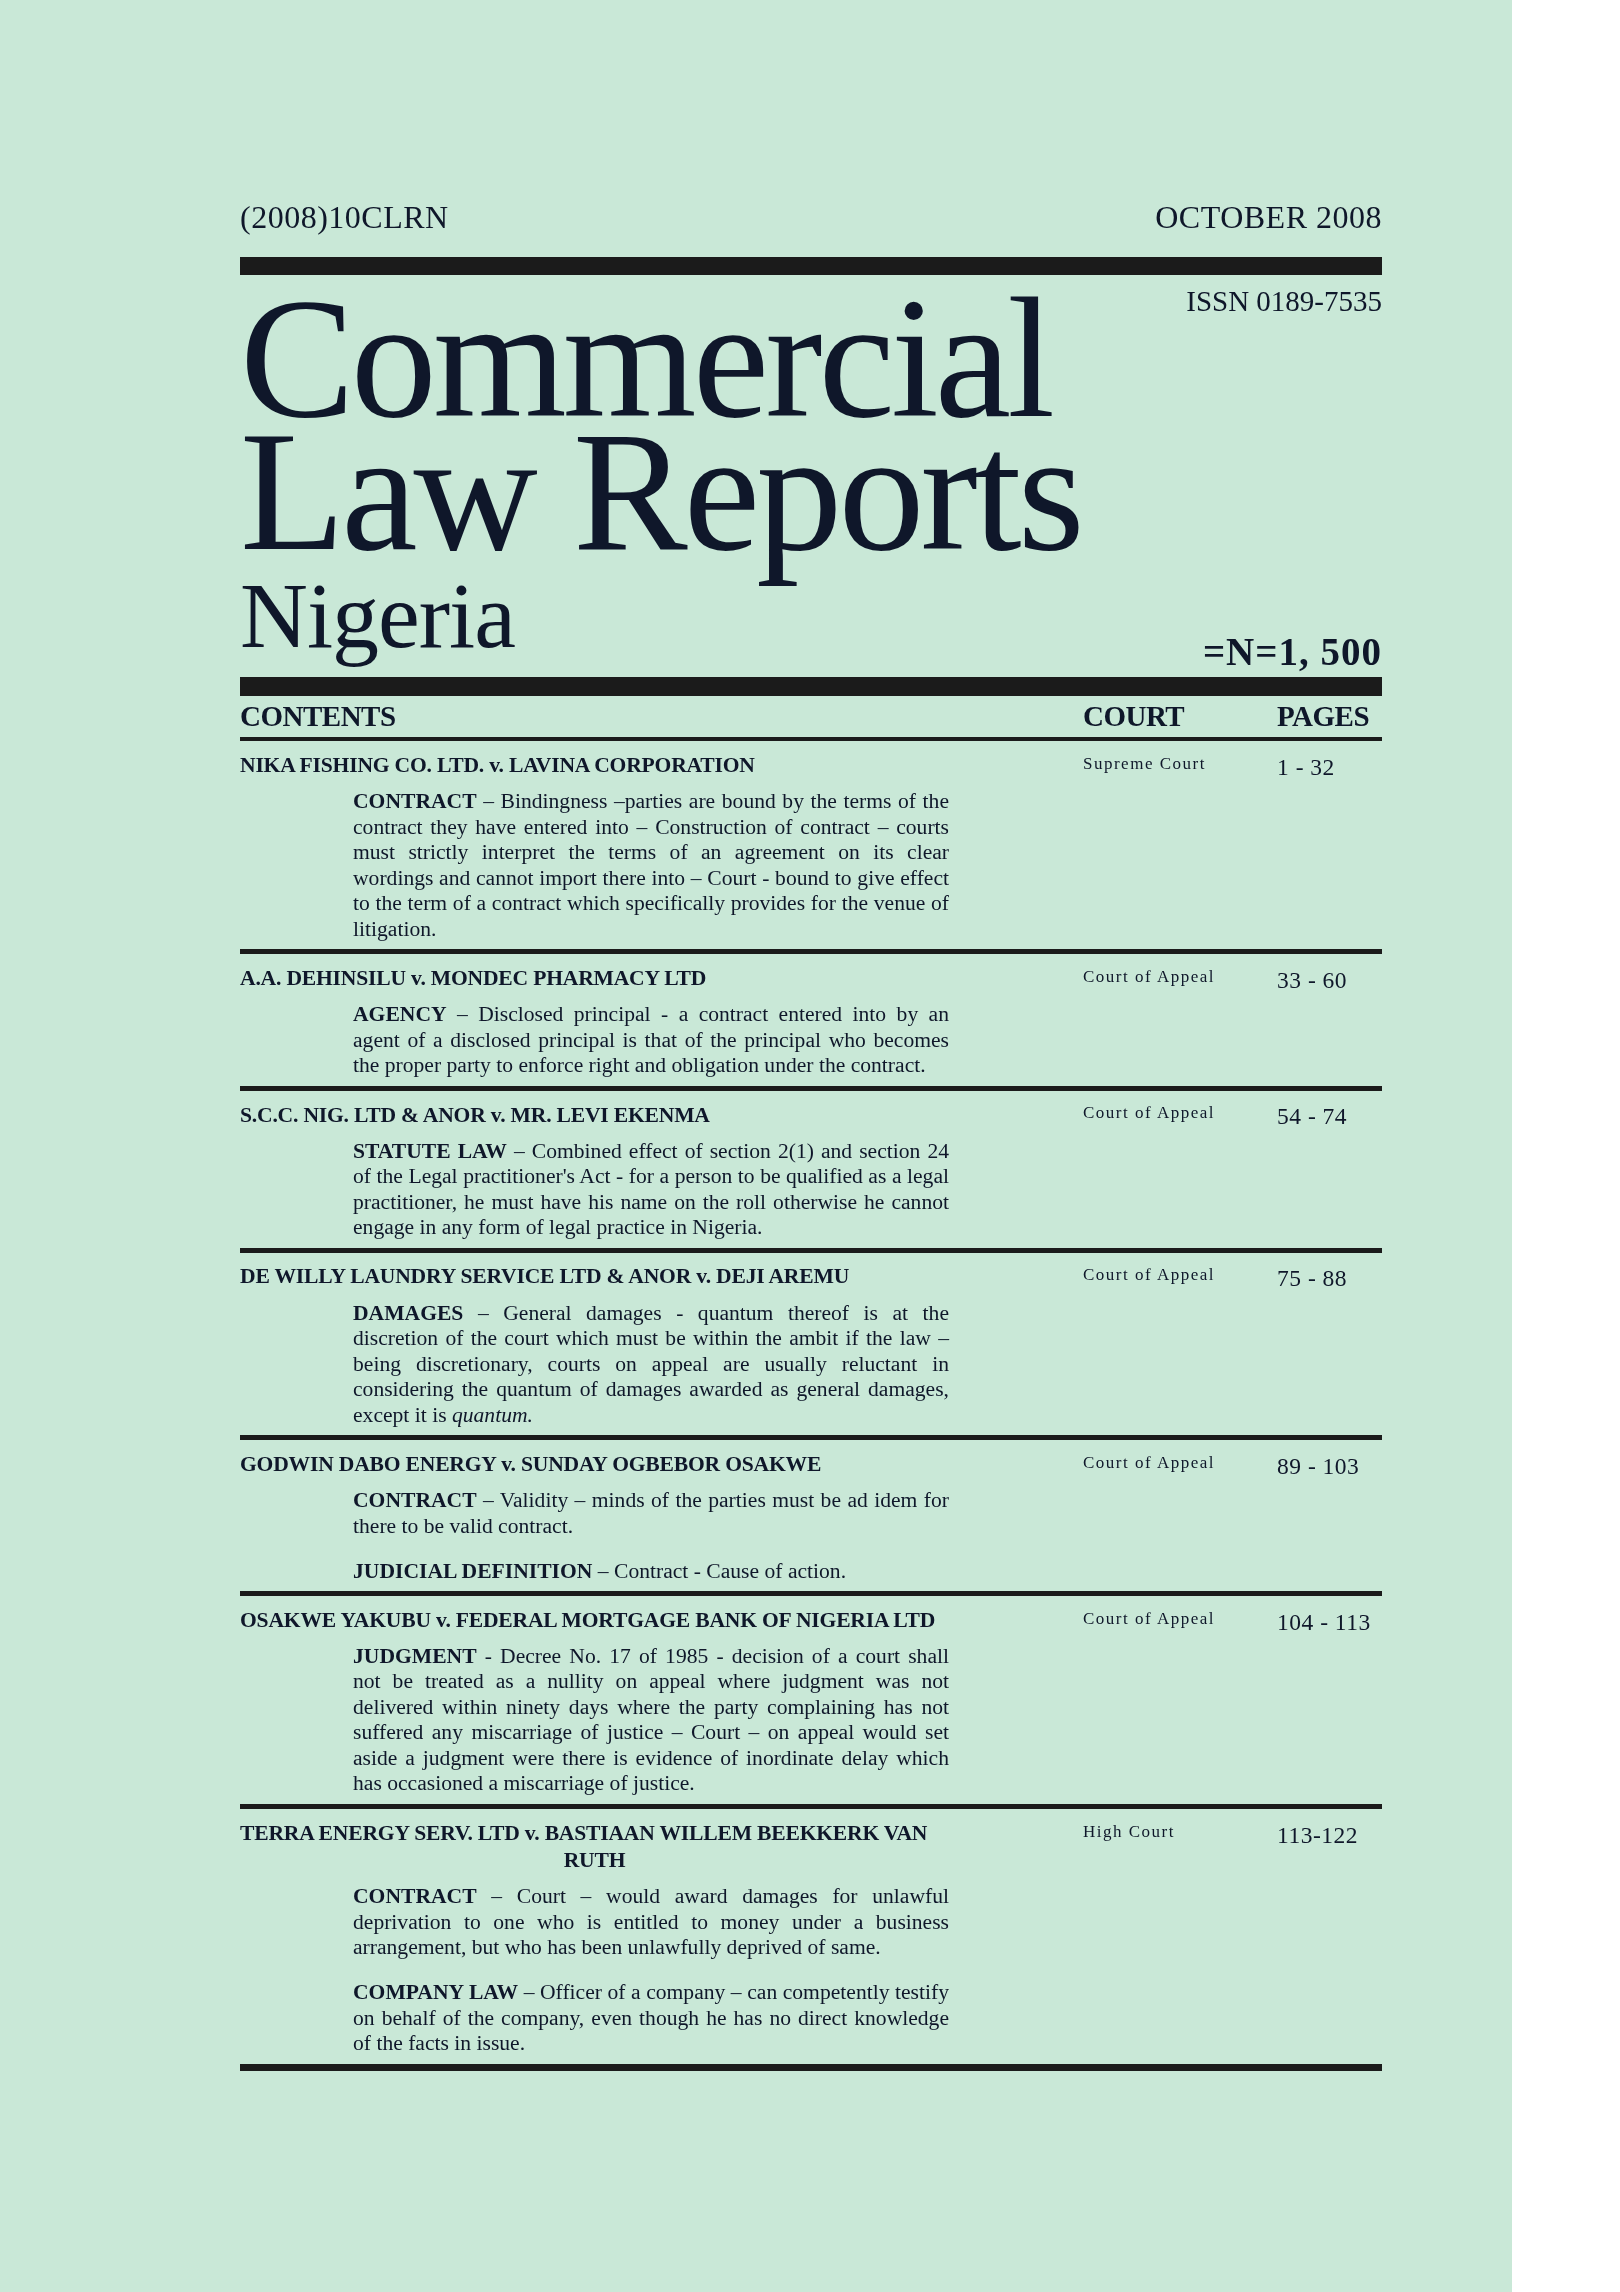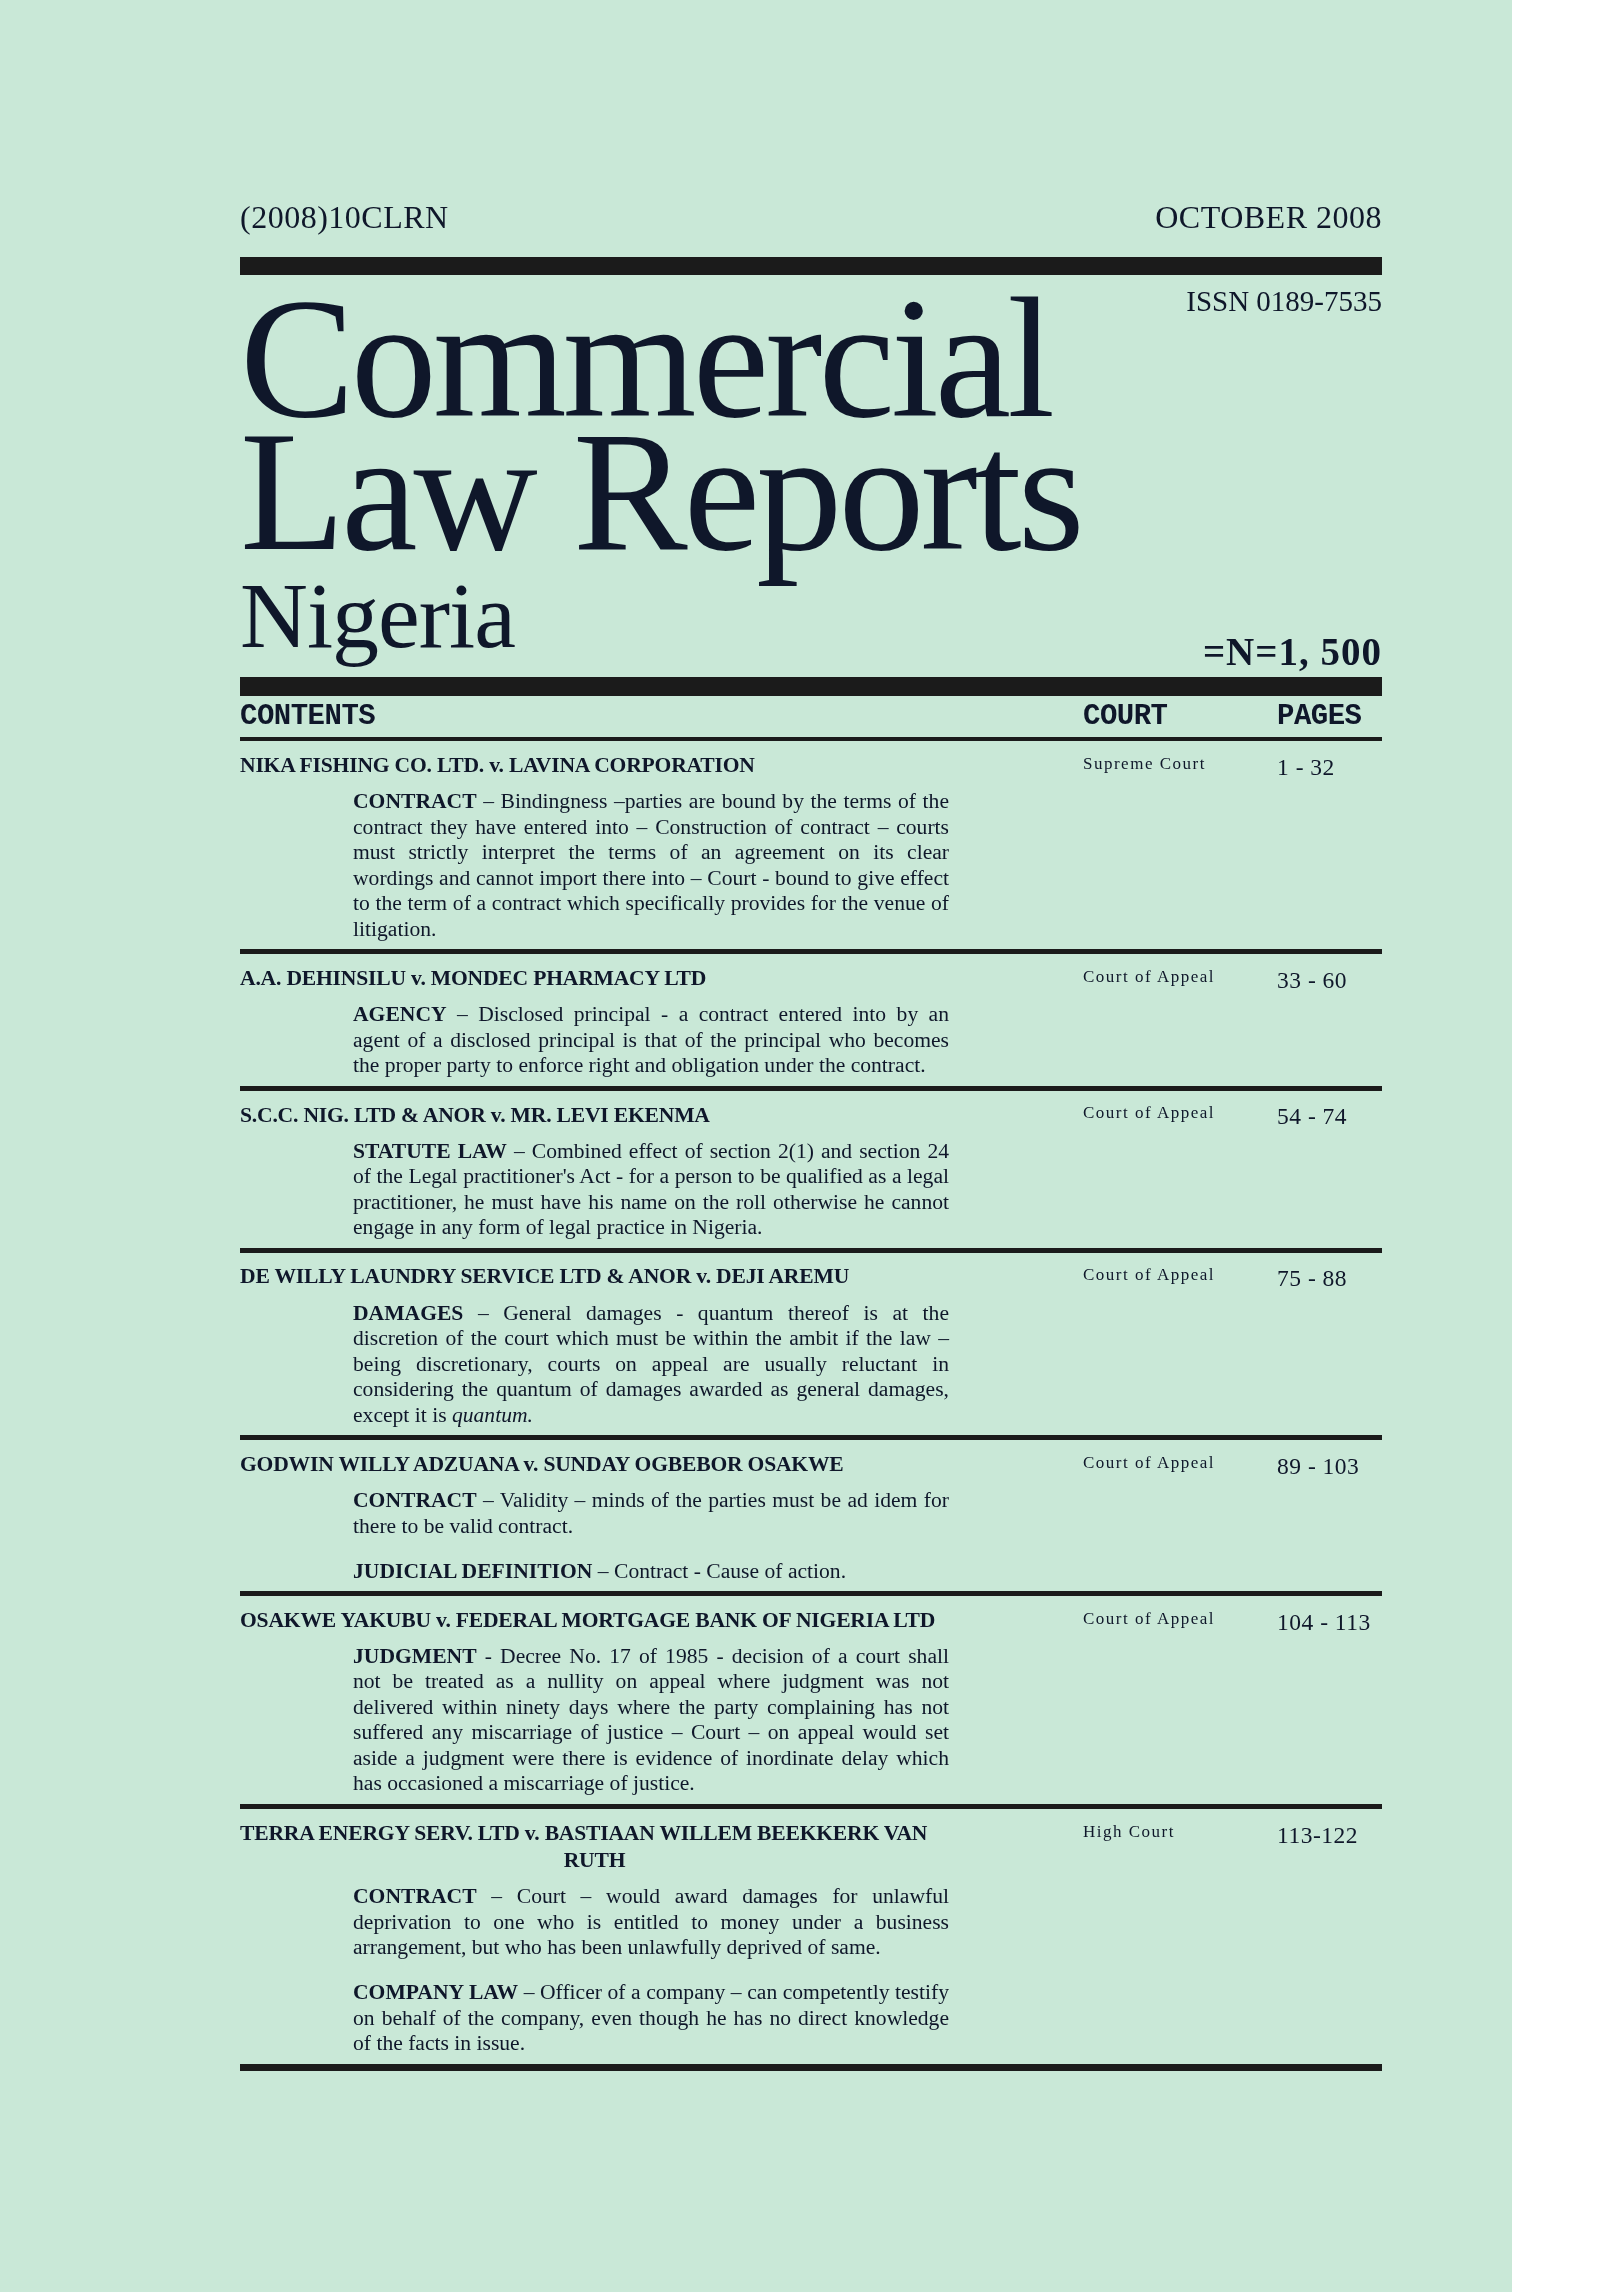--- a/index.html
+++ b/index.html
@@ -12,21 +12,21 @@
   .masthead-row { display:flex; justify-content:space-between; margin-top:199px; font-size:32px; line-height:37px; letter-spacing:0.5px; }
   .bar { height:18.6px; background:#1b1b1b; }
   .bar-top { margin-top:20.6px; }
   .issn { text-align:right; font-size:29px; line-height:33px; margin-top:9.8px; }
   .journal-title { margin-top:-25.5px; font-size:172px; line-height:133px; letter-spacing:-3.9px; }
   .journal-title div { white-space:nowrap; }
   .journal-country { font-size:94px; line-height:98px; margin-top:7.8px; letter-spacing:-1px; }
   .price { text-align:right; font-size:39px; font-weight:bold; margin-top:-35px; line-height:45px; letter-spacing:1px; }
   .bar-mid { margin-top:2.9px; }
   .toc-header { position:relative; height:32px; margin-top:5.9px;
-    font-family:Liberation Mono, monospace; font-weight:bold; font-size:29px; line-height:29px; letter-spacing:-0.5px; }
+    font-family:Liberation Serif, serif; font-weight:bold; font-size:29px; line-height:29px; letter-spacing:-0.5px; }
   .toc-header .h-contents { position:absolute; left:0; top:0; }
   .toc-header .h-court    { position:absolute; left:843px; top:0; }
   .toc-header .h-pages    { position:absolute; left:1037px; top:0; }
   .rule { height:4.9px; background:#1b1b1b; margin-top:2.9px; }
   .entry { position:relative; padding:10.8px 0 6.9px; border-bottom:5.9px solid #1b1b1b; }
   .entry:last-child { border-bottom-width:7.8px; }
   .case-title { margin:0 0 9.8px 0; font-size:21.6px; font-weight:bold; line-height:27.4px; letter-spacing:-0.2px; white-space:nowrap; }
   .title2 { display:block; width:709px; text-align:center; }
   .desc { margin:0 12px 0 113px; width:596px; text-align:justify; font-size:21.6px; line-height:25.5px; }
   .desc + .desc { margin-top:19.6px; }
@@ -87,21 +87,21 @@
           <div class="court-cell">Court of Appeal</div>
           <div class="pages-cell">54 - 74</div>
         </section>
         <section class="entry">
           <h3 class="case-title"><span>DE WILLY LAUNDRY SERVICE LTD &amp; ANOR v. DEJI AREMU</span></h3>
           <p class="desc"><span class="lead">DAMAGES</span><span> – General damages - quantum  thereof is at the discretion of the court which must be within the ambit if the law – being discretionary, courts on appeal are usually reluctant in considering the quantum of damages awarded as general damages, except it is </span><span class="it">quantum.</span></p>
           <div class="court-cell">Court of Appeal</div>
           <div class="pages-cell">75 - 88</div>
         </section>
         <section class="entry">
-          <h3 class="case-title"><span>GODWIN WILLY ADZUANA v. SUNDAY OGBEBOR OSAKWE</span></h3>
+          <h3 class="case-title"><span>GODWIN DABO ENERGY v. SUNDAY OGBEBOR OSAKWE</span></h3>
           <p class="desc"><span class="lead">CONTRACT</span><span> – Validity – minds of the parties must be ad idem for there to be valid contract.</span></p>
           <p class="desc"><span class="lead">JUDICIAL DEFINITION</span><span> – Contract - Cause of action.</span></p>
           <div class="court-cell">Court of Appeal</div>
           <div class="pages-cell">89 - 103</div>
         </section>
         <section class="entry">
           <h3 class="case-title"><span>OSAKWE YAKUBU v. FEDERAL MORTGAGE BANK OF NIGERIA LTD</span></h3>
           <p class="desc"><span class="lead">JUDGMENT</span><span> - Decree No. 17 of 1985 - decision of a court shall not be treated as a nullity on appeal where judgment was not delivered within ninety days where the party complaining has not suffered any miscarriage of justice – Court – on appeal would set aside a judgment were there is evidence of inordinate delay which has occasioned a miscarriage of justice.</span></p>
           <div class="court-cell">Court of Appeal</div>
           <div class="pages-cell">104 - 113</div>

